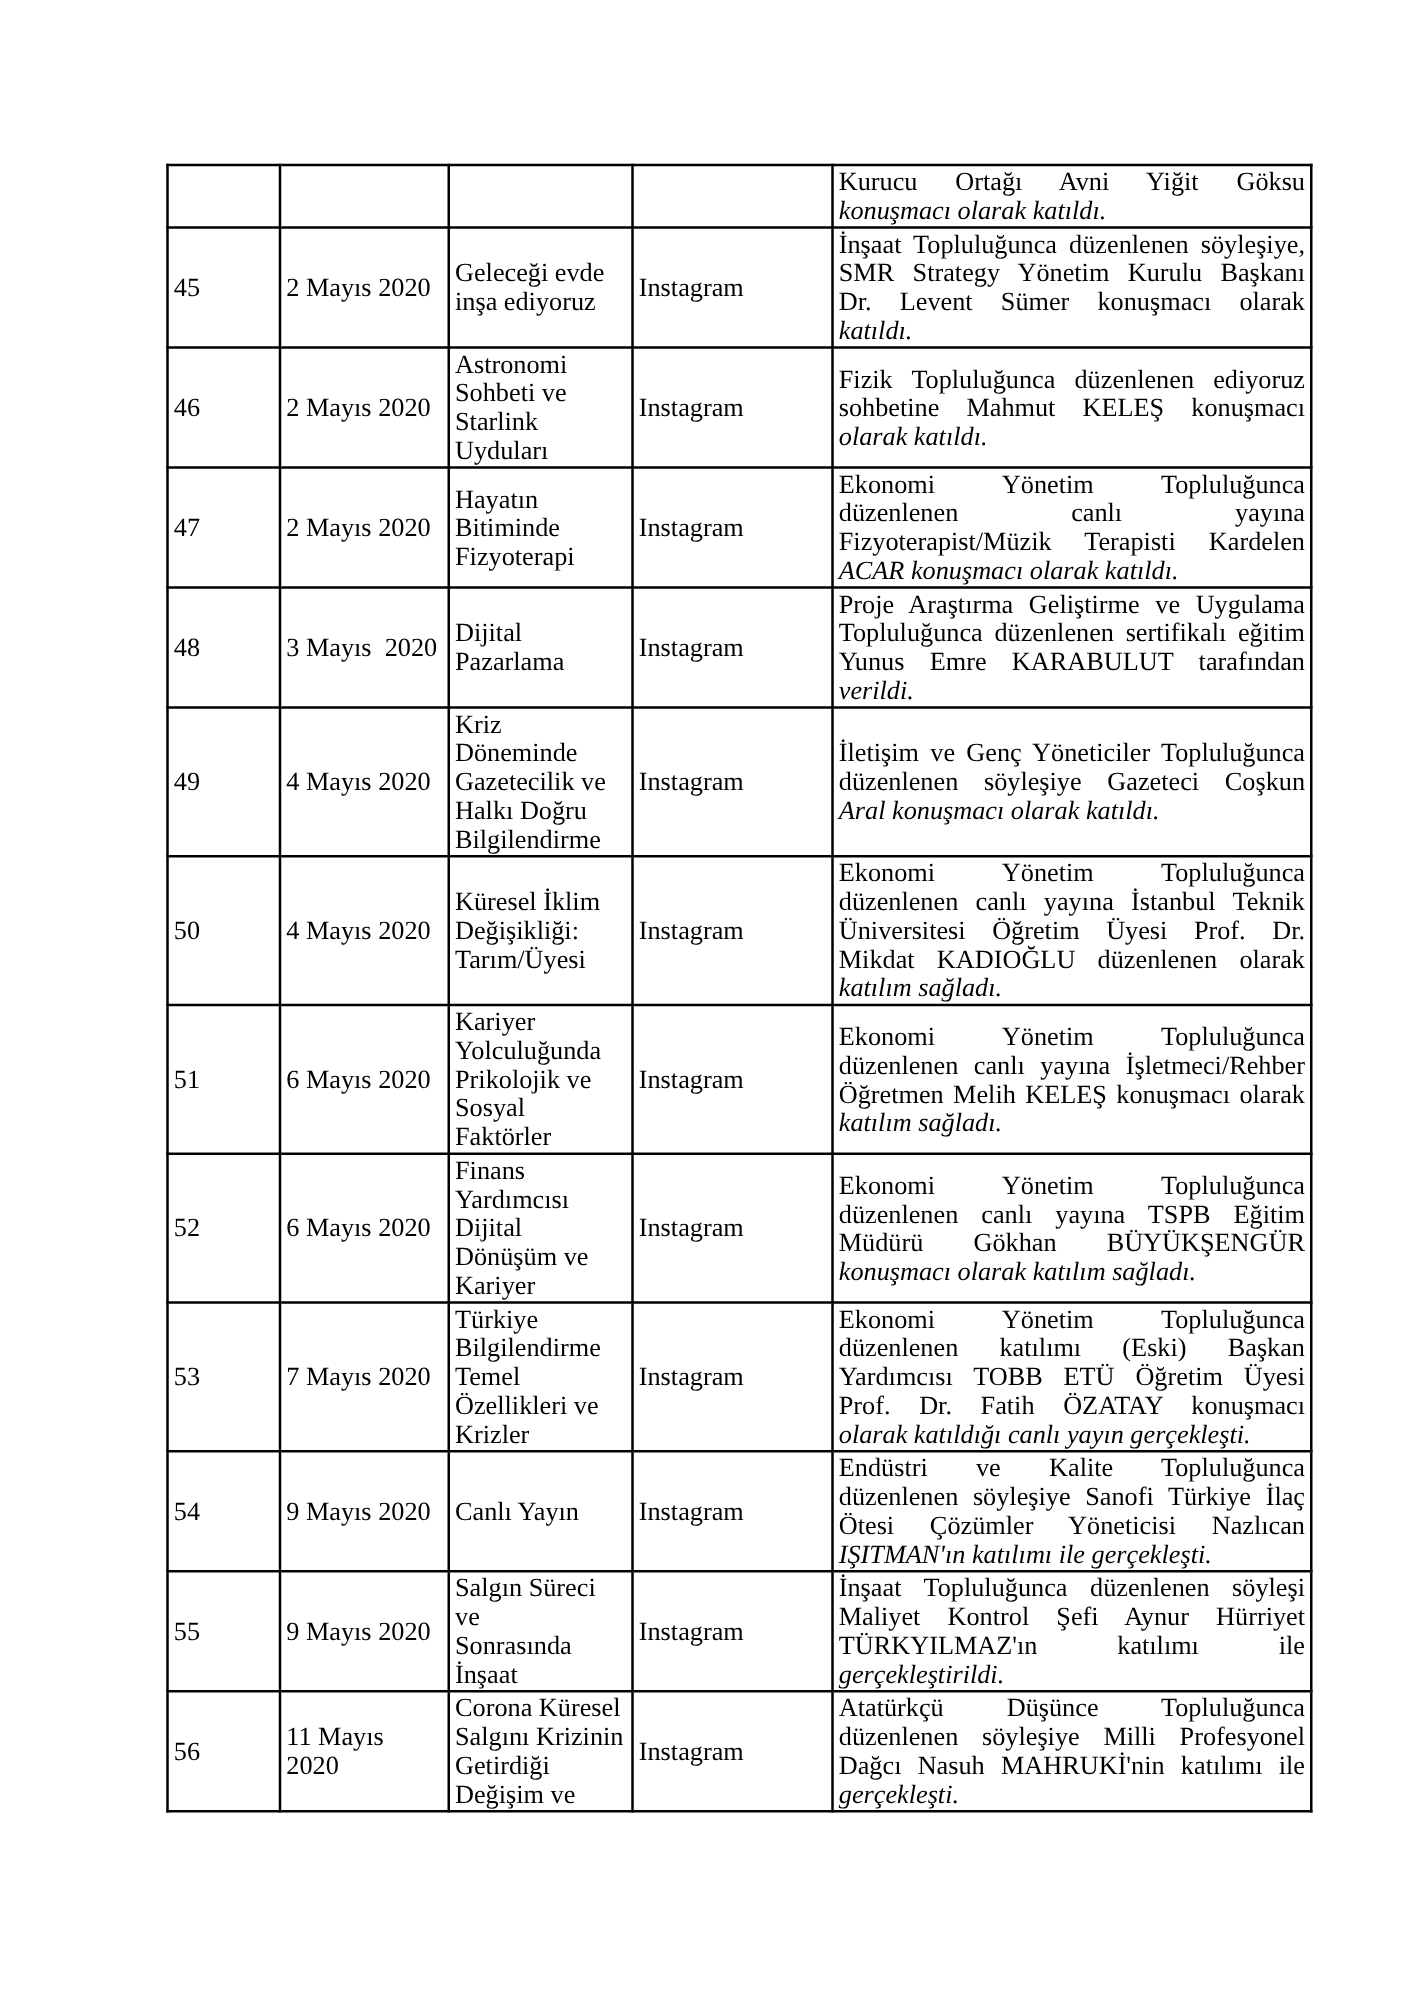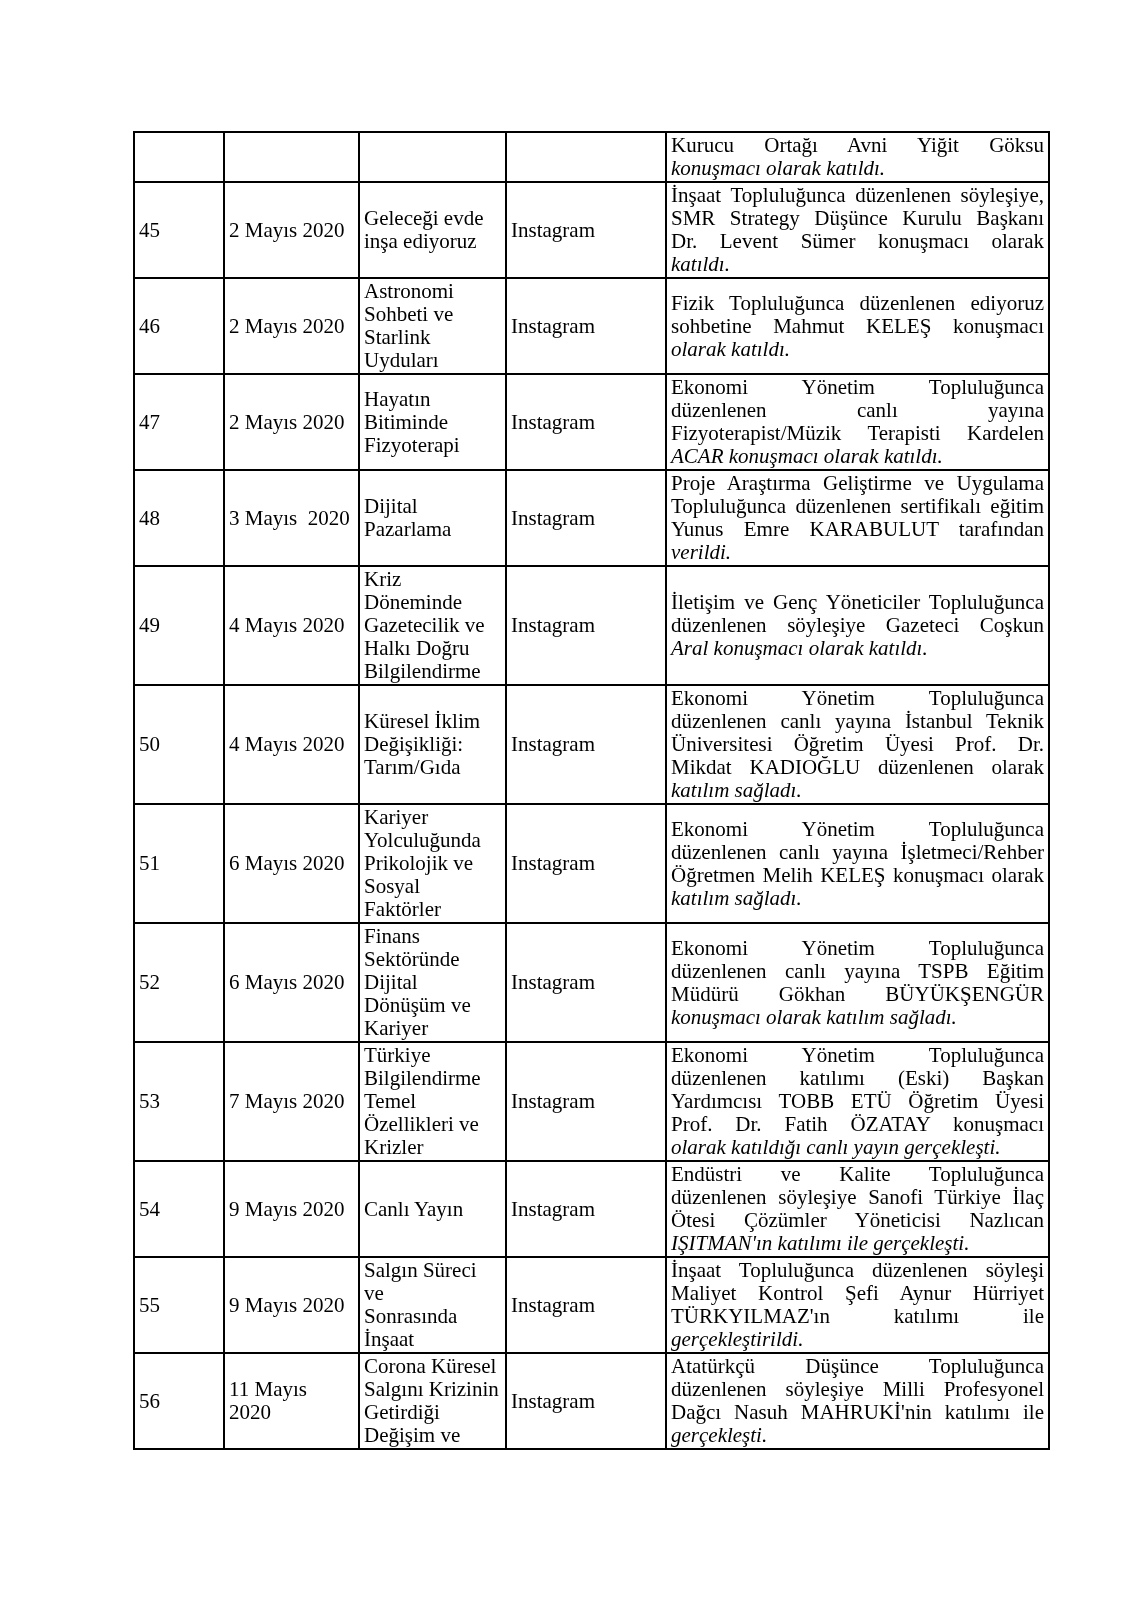--- a/index.html
+++ b/index.html
@@ -82,21 +82,21 @@
           </td>
         </tr>
         <tr>
           <td class="c-no">45</td>
           <td class="c-date">2 Mayıs 2020</td>
           <td class="c-title">Geleceği evde
 inşa ediyoruz</td>
           <td class="c-platform">Instagram</td>
           <td class="c-desc">
             <div class="jline">İnşaat Topluluğunca düzenlenen söyleşiye,</div>
-            <div class="jline">SMR Strategy Düşünce Kurulu Başkanı</div>
+            <div class="jline">SMR Strategy Yönetim Kurulu Başkanı</div>
             <div class="jline">Dr. Levent Sümer konuşmacı olarak</div>
             <div class="jline">katıldı.</div>
           </td>
         </tr>
         <tr>
           <td class="c-no">46</td>
           <td class="c-date">2 Mayıs 2020</td>
           <td class="c-title">Astronomi
 Sohbeti ve
 Starlink
@@ -148,21 +148,21 @@
             <div class="jline">İletişim ve Genç Yöneticiler Topluluğunca</div>
             <div class="jline">düzenlenen söyleşiye Gazeteci Coşkun</div>
             <div class="jline">Aral konuşmacı olarak katıldı.</div>
           </td>
         </tr>
         <tr>
           <td class="c-no">50</td>
           <td class="c-date">4 Mayıs 2020</td>
           <td class="c-title">Küresel İklim
 Değişikliği:
-Tarım/Gıda</td>
+Tarım/Üyesi</td>
           <td class="c-platform">Instagram</td>
           <td class="c-desc">
             <div class="jline">Ekonomi Yönetim Topluluğunca</div>
             <div class="jline">düzenlenen canlı yayına İstanbul Teknik</div>
             <div class="jline">Üniversitesi Öğretim Üyesi Prof. Dr.</div>
             <div class="jline">Mikdat KADIOĞLU düzenlenen olarak</div>
             <div class="jline">katılım sağladı.</div>
           </td>
         </tr>
         <tr>
@@ -177,21 +177,21 @@
             <div class="jline">Ekonomi Yönetim Topluluğunca</div>
             <div class="jline">düzenlenen canlı yayına İşletmeci/Rehber</div>
             <div class="jline">Öğretmen Melih KELEŞ konuşmacı olarak</div>
             <div class="jline">katılım sağladı.</div>
           </td>
         </tr>
         <tr>
           <td class="c-no">52</td>
           <td class="c-date">6 Mayıs 2020</td>
           <td class="c-title">Finans
-Sektöründe
+Yardımcısı
 Dijital
 Dönüşüm ve
 Kariyer</td>
           <td class="c-platform">Instagram</td>
           <td class="c-desc">
             <div class="jline">Ekonomi Yönetim Topluluğunca</div>
             <div class="jline">düzenlenen canlı yayına TSPB Eğitim</div>
             <div class="jline">Müdürü Gökhan BÜYÜKŞENGÜR</div>
             <div class="jline">konuşmacı olarak katılım sağladı.</div>
           </td>

